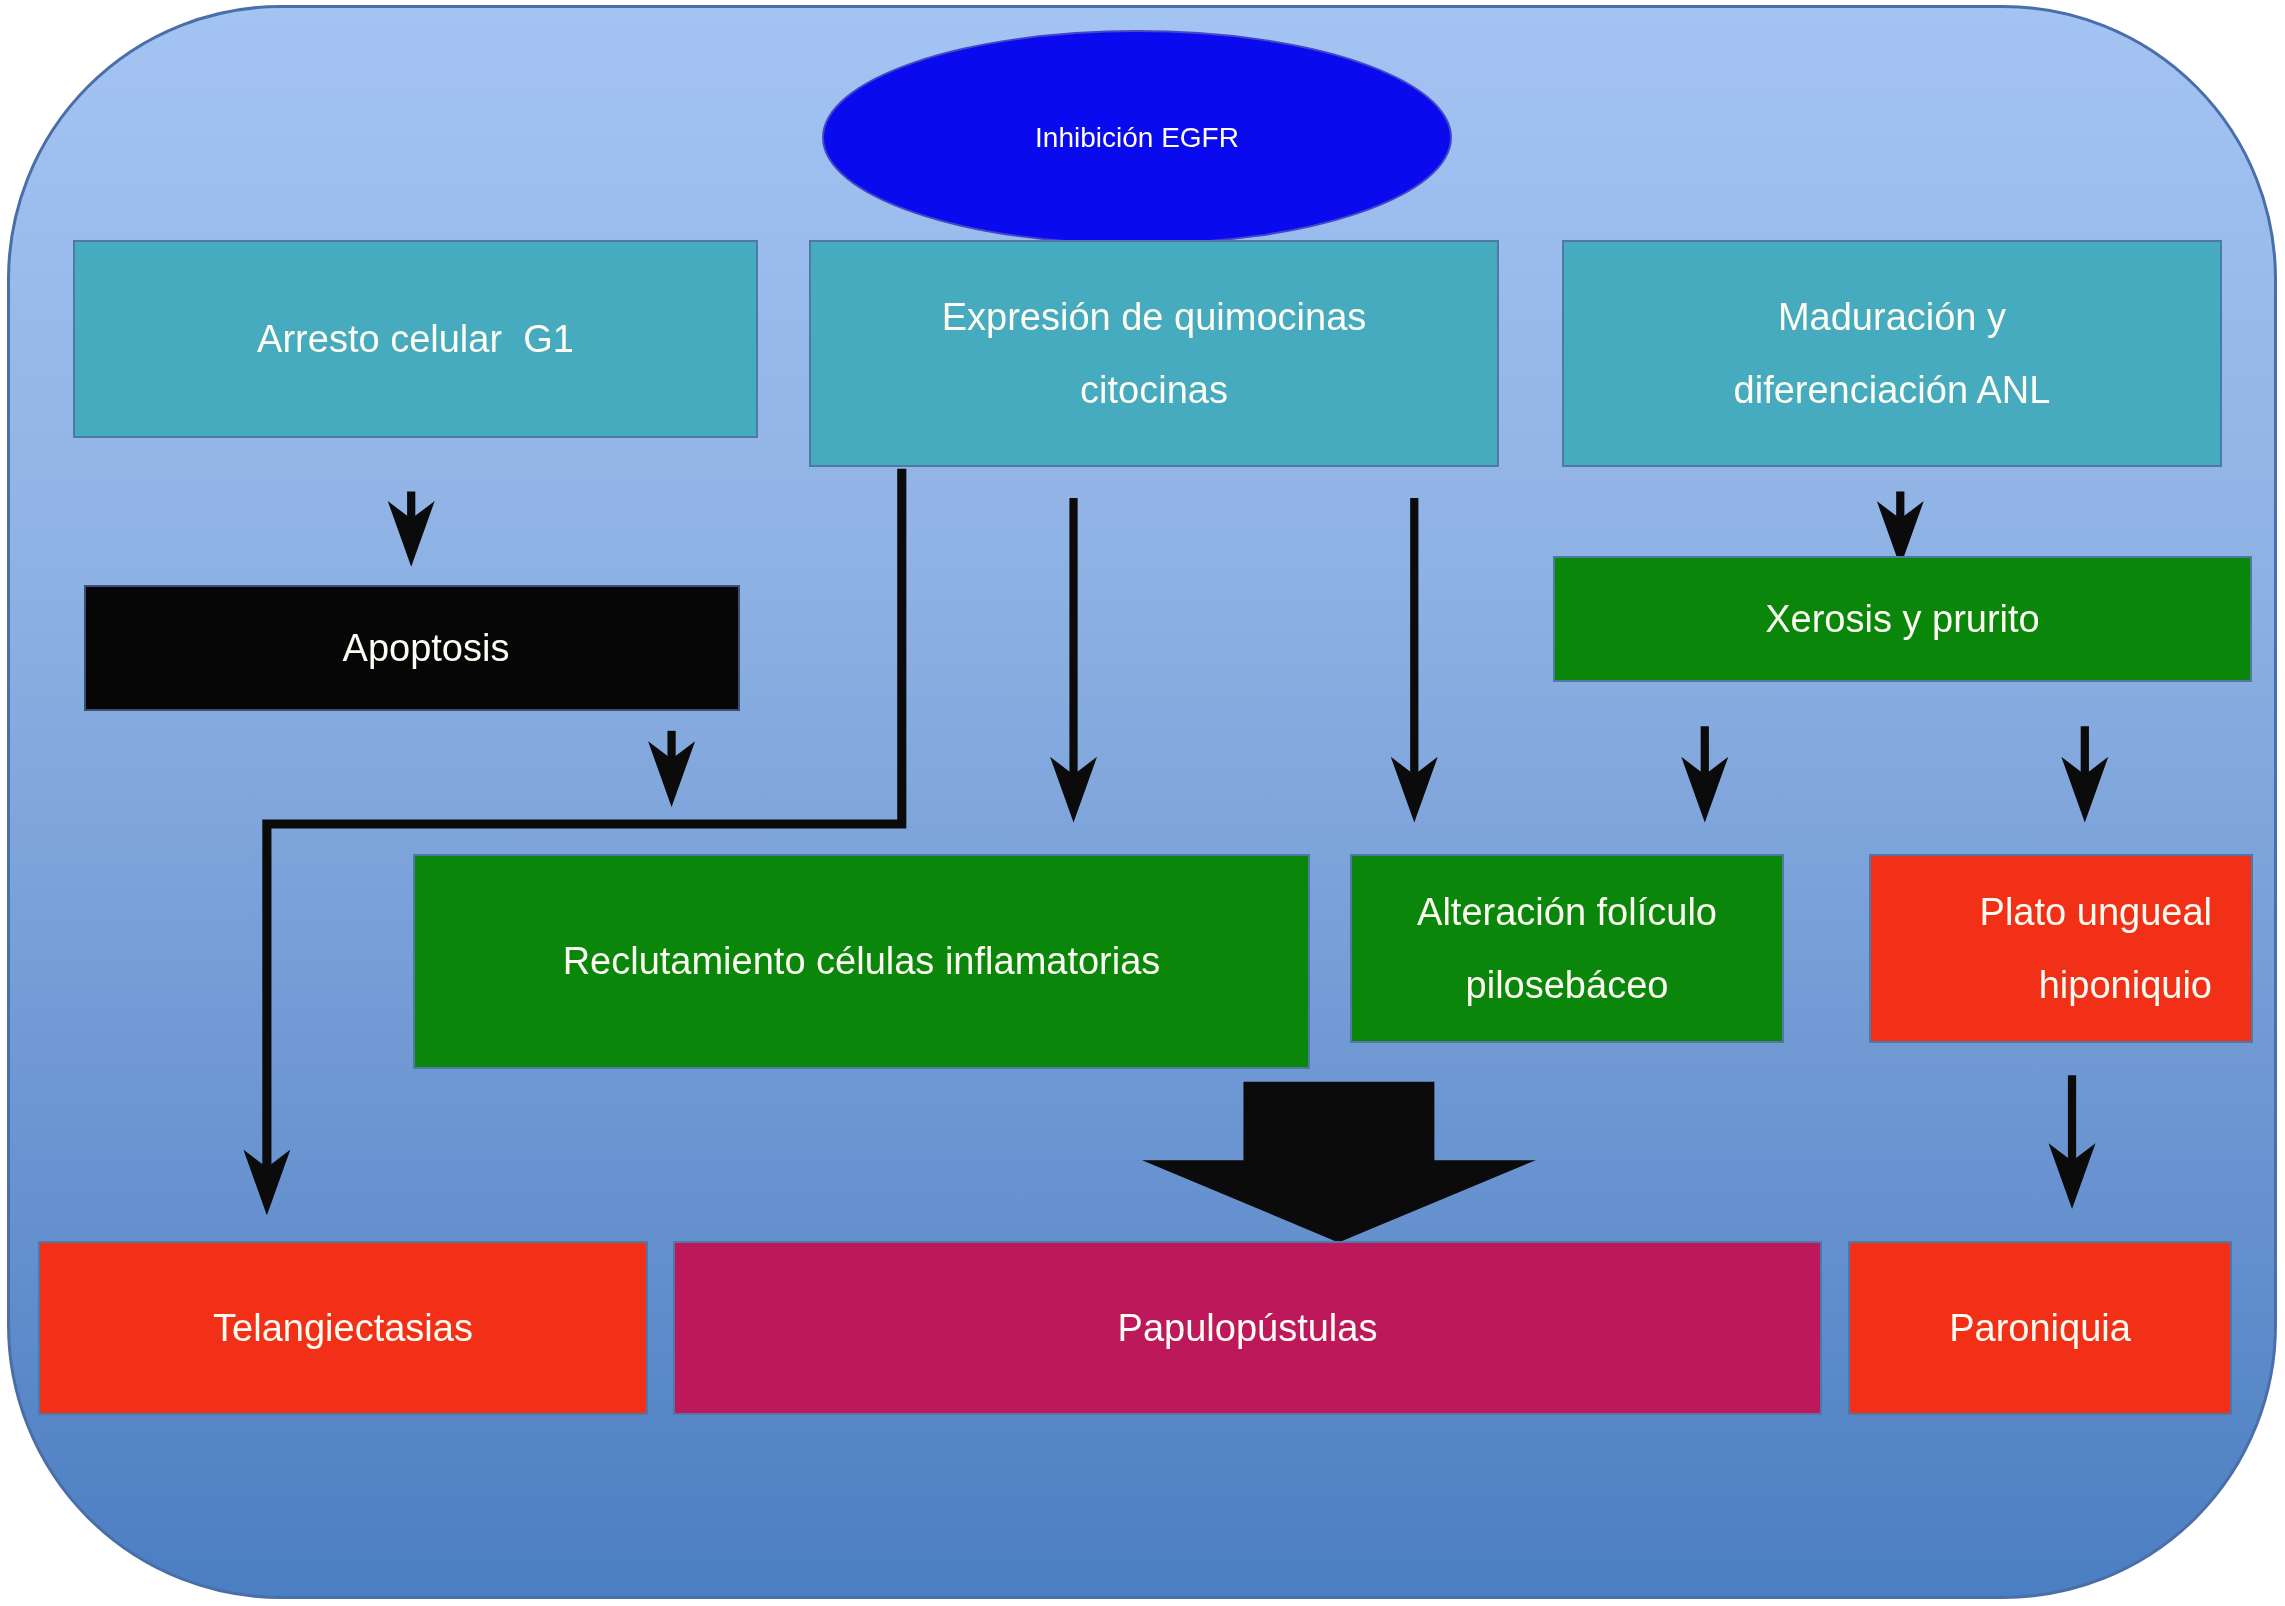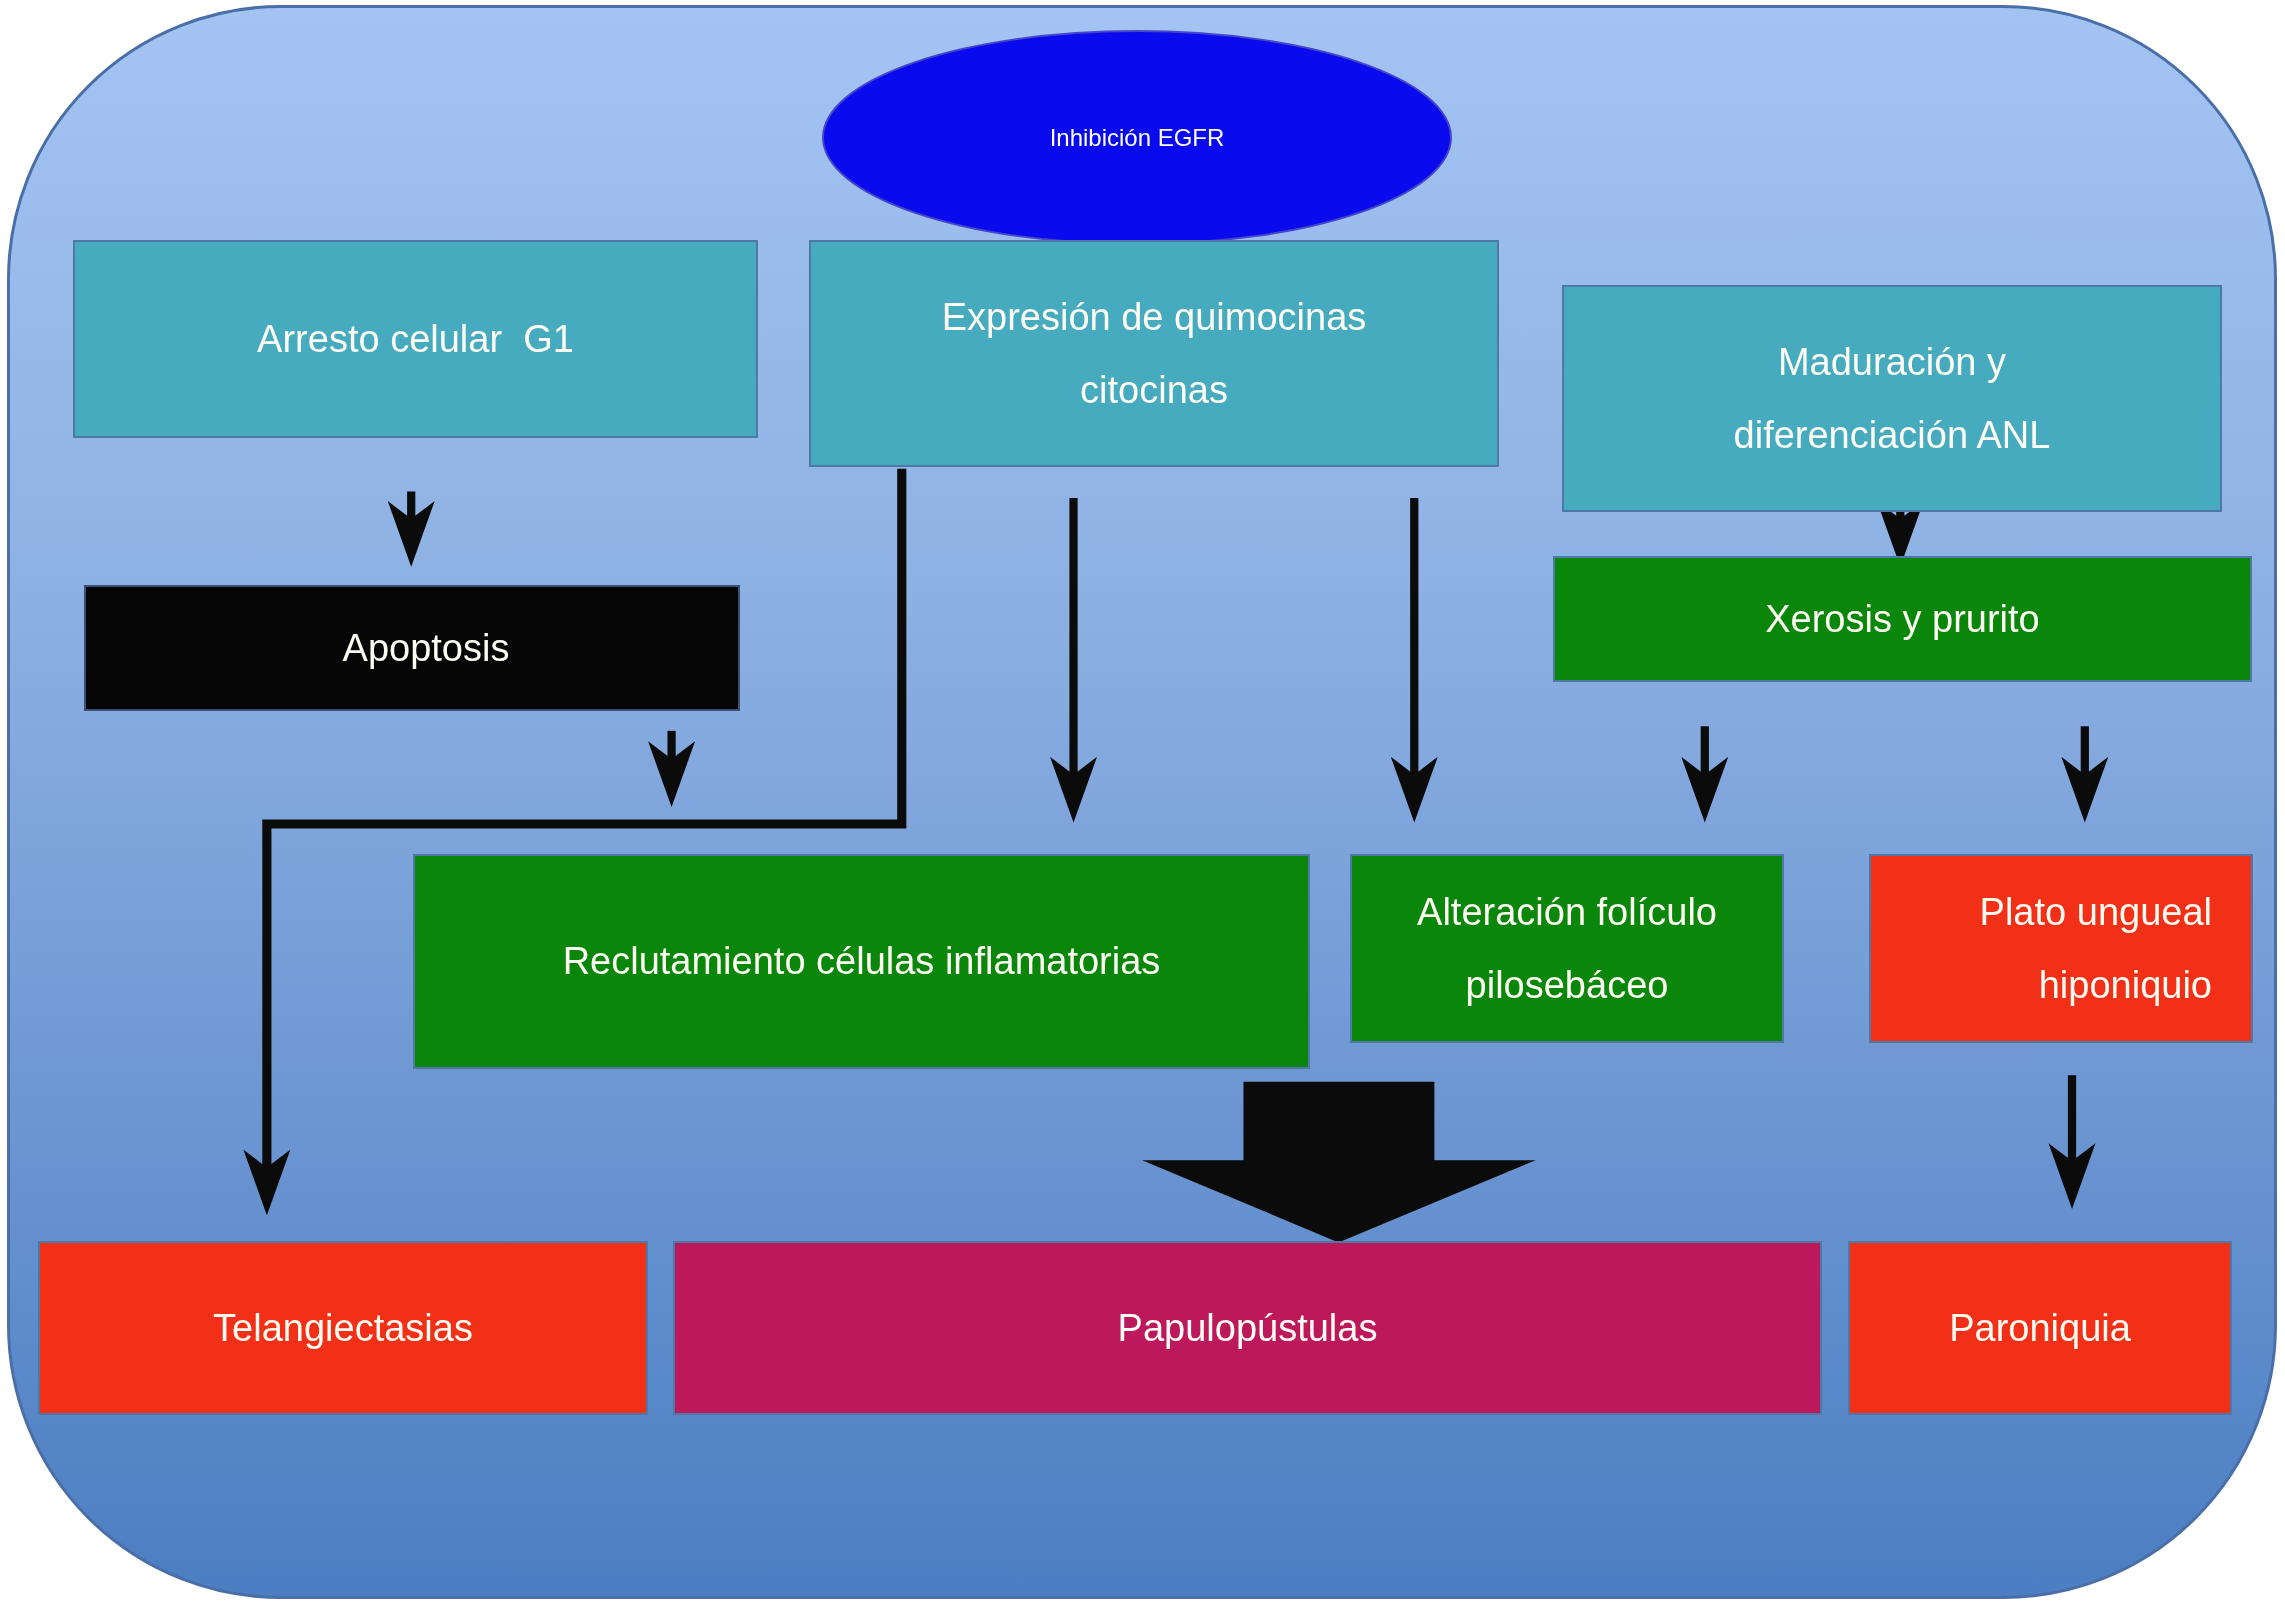--- a/index.html
+++ b/index.html
@@ -27,31 +27,31 @@
     line-height:1.9;
     border:2.7px solid #4E79A6;
     box-sizing:border-box;
     white-space:pre-wrap;
   }
   .ellipse{
     left:822px;top:30px;width:630px;height:215px;
     border-radius:50%;
     background:#0A0AEE;
     border:2.7px solid #4646C8;
-    font-size:24px;
+    font-size:28px;
   }
   .teal{background:#47ABBF;}
   .green{background:#0A860A;}
   .red{background:#F23017;}
   .blue{background:#be185d;}
   .black{background:#060606;border-color:#3A4F73;padding-left:28px;}
 
   .n-arresto{left:73px;top:240px;width:685px;height:198px;justify-content:center;}
   .n-expresion{left:809px;top:240px;width:690px;height:227px;}
-  .n-maduracion{left:1562px;top:240px;width:660px;height:227px;margin-top:45px;}
+  .n-maduracion{left:1562px;top:240px;width:660px;height:227px;}
   .n-apoptosis{left:84px;top:585px;width:656px;height:126px;}
   .n-xerosis{left:1553px;top:556px;width:699px;height:126px;}
   .n-reclutamiento{left:413px;top:854px;width:897px;height:215px;}
   .n-alteracion{left:1350px;top:854px;width:434px;height:189px;}
   .n-plato{left:1869px;top:854px;width:384px;height:189px;}
   .n-telangiectasias{left:38px;top:1241px;width:610px;height:174px;}
   .n-papulopustulas{left:673px;top:1241px;width:1149px;height:174px;}
   .n-paroniquia{left:1848px;top:1241px;width:384px;height:174px;}
 
   .lbl{display:block;}

